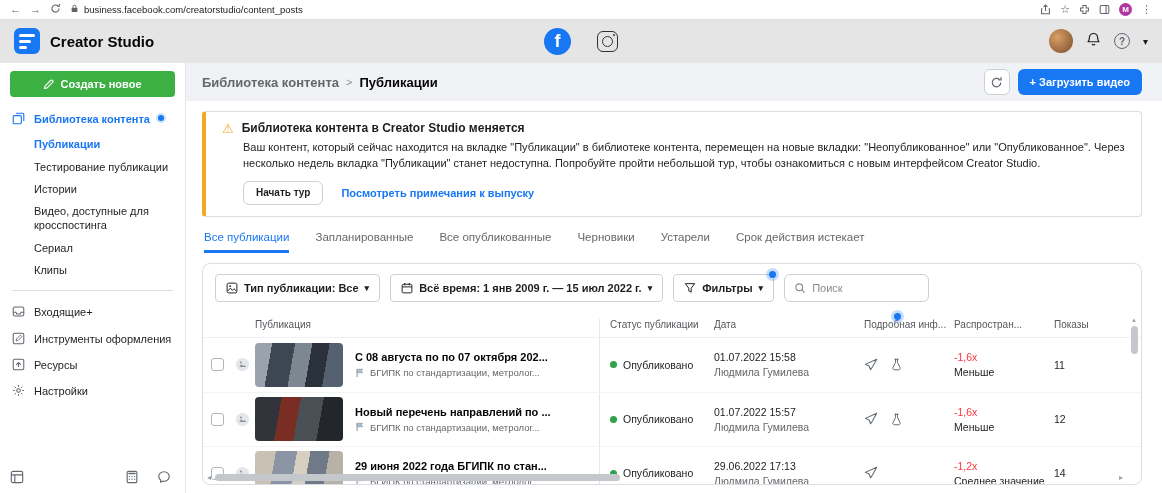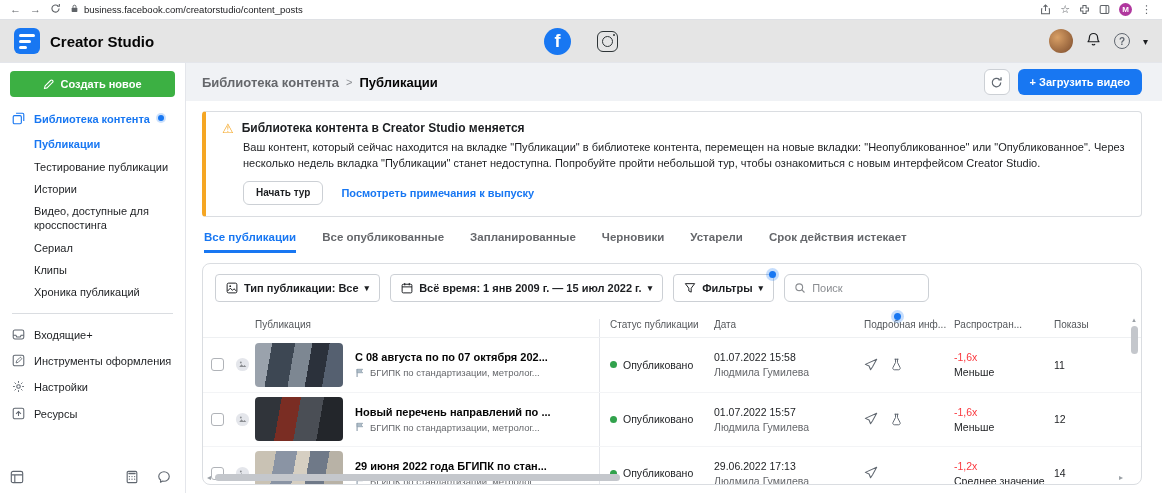--- a/index.html
+++ b/index.html
@@ -71,21 +71,21 @@
 
   .banner{background:#fff;border:1px solid var(--border);border-left:4px solid var(--warn);border-radius:4px;padding:9px 16px 11px;margin-bottom:12px;}
   .banner-title-row{display:flex;align-items:center;gap:8px;}
   .warn-icon{color:var(--warn);font-size:13px;line-height:1;}
   .banner-title{font-size:12px;font-weight:bold;}
   .banner-body{font-size:11px;line-height:1.45;color:#1c1e21;margin:5px 0 9px 21px;max-width:1040px;}
   .banner-actions{display:flex;align-items:center;gap:18px;margin-left:21px;}
   .tour-btn{height:24px;background:#fff;border:1px solid var(--border2);border-radius:6px;font-family:inherit;font-size:10px;font-weight:bold;color:#1c1e21;padding:0 12px;cursor:pointer;}
   .notes-link{font-size:11px;font-weight:bold;color:var(--blue);text-decoration:none;cursor:pointer;}
 
-  .tabs{display:flex;gap:26px;font-size:11.5px;font-weight:bold;color:var(--sub);margin:2px 0 10px 2px;}
+  .tabs{display:flex;gap:26px;font-size:11.5px;font-weight:normal;color:var(--sub);margin:2px 0 10px 2px;}
   .tab{padding-bottom:7px;border-bottom:3px solid transparent;cursor:pointer;white-space:nowrap;}
   .tab.active{color:var(--blue);border-bottom-color:var(--blue);}
 
   .table-card{flex:1;min-height:0;background:#fff;border:1px solid var(--border);border-radius:8px;position:relative;display:flex;flex-direction:column;overflow:hidden;}
   .filter-bar{display:flex;align-items:center;gap:10px;padding:10px 12px 8px;}
   .fbtn{height:28px;background:#fff;border:1px solid var(--border2);border-radius:4px;display:flex;align-items:center;gap:6px;padding:0 10px;font-family:inherit;font-size:11px;font-weight:bold;color:#1c1e21;cursor:pointer;position:relative;white-space:nowrap;}
   .fbtn .caret{font-size:9px;}
   .blue-dot{position:absolute;top:-4px;right:-3px;width:7px;height:7px;border-radius:50%;background:var(--blue);box-shadow:0 0 0 3px rgba(24,119,242,.25);}
   .search{height:28px;width:145px;border:1px solid var(--border2);border-radius:6px;display:flex;align-items:center;gap:6px;padding:0 9px;background:#fff;}
   .search input{border:none;outline:none;font-family:inherit;font-size:11px;width:100%;color:#1c1e21;}
@@ -226,21 +226,20 @@
           </span>
           <span>Библиотека контента</span>
           <span class="notif-dot"></span>
         </div>
         <div class="sub-item active">Публикации</div>
         <div class="sub-item">Тестирование публикации</div>
         <div class="sub-item">Истории</div>
         <div class="sub-item">Видео, доступные для кросспостинга</div>
         <div class="sub-item">Сериал</div>
         <div class="sub-item">Клипы</div>
-        <div class="sub-item">Хроника публикаций</div>
         <div class="nav-divider"></div>
         <div class="nav-item">
           <span class="nicon">
             <svg viewBox="0 0 16 16" width="13" height="13">
                 <rect x="1.5" y="2.5" width="13" height="11" rx="2" fill="none" stroke="currentColor" stroke-width="1.3"></rect>
                 <path d="M1.5 9h3.3l1 2h4.4l1-2h3.3" fill="none" stroke="currentColor" stroke-width="1.3"></path>
               </svg>
           </span>
           <span>Входящие+</span>
         </div>
@@ -249,34 +248,34 @@
             <svg viewBox="0 0 16 16" width="13" height="13">
                 <rect x="1.5" y="1.5" width="13" height="13" rx="2" fill="none" stroke="currentColor" stroke-width="1.3"></rect>
                 <path d="M5 11l.7-2.6 4-4a1 1 0 0 1 1.4 0l.5.5a1 1 0 0 1 0 1.4l-4 4L5 11z" fill="none" stroke="currentColor" stroke-width="1.1"></path>
               </svg>
           </span>
           <span>Инструменты оформления</span>
         </div>
         <div class="nav-item">
           <span class="nicon">
             <svg viewBox="0 0 16 16" width="13" height="13">
-                <circle cx="8" cy="8" r="2.2" fill="none" stroke="currentColor" stroke-width="1.3"></circle>
-                <path d="M8 1.3v2.2M8 12.5v2.2M1.3 8h2.2M12.5 8h2.2M3.2 3.2l1.6 1.6M11.2 11.2l1.6 1.6M12.8 3.2l-1.6 1.6M4.8 11.2l-1.6 1.6" stroke="currentColor" stroke-width="1.2"></path>
+                <rect x="1.5" y="1.5" width="13" height="13" rx="2" fill="none" stroke="currentColor" stroke-width="1.3"></rect>
+                <path d="M5 8.5 8 5.5l3 3M8 5.5V11" fill="none" stroke="currentColor" stroke-width="1.3"></path>
               </svg>
           </span>
-          <span>Настройки</span>
+          <span>Ресурсы</span>
         </div>
         <div class="nav-item">
           <span class="nicon">
             <svg viewBox="0 0 16 16" width="13" height="13">
-                <rect x="1.5" y="1.5" width="13" height="13" rx="2" fill="none" stroke="currentColor" stroke-width="1.3"></rect>
-                <path d="M5 8.5 8 5.5l3 3M8 5.5V11" fill="none" stroke="currentColor" stroke-width="1.3"></path>
+                <circle cx="8" cy="8" r="2.2" fill="none" stroke="currentColor" stroke-width="1.3"></circle>
+                <path d="M8 1.3v2.2M8 12.5v2.2M1.3 8h2.2M12.5 8h2.2M3.2 3.2l1.6 1.6M11.2 11.2l1.6 1.6M12.8 3.2l-1.6 1.6M4.8 11.2l-1.6 1.6" stroke="currentColor" stroke-width="1.2"></path>
               </svg>
           </span>
-          <span>Ресурсы</span>
+          <span>Настройки</span>
         </div>
       </div>
       <div class="sidebar-footer">
         <span>
           <svg viewBox="0 0 16 16" width="14" height="14">
               <rect x="1.5" y="1.5" width="13" height="13" rx="2" fill="none" stroke="#606770" stroke-width="1.3"></rect>
               <path d="M1.5 5.5h13M5.5 5.5v9" stroke="#606770" stroke-width="1.3"></path>
             </svg>
         </span>
         <span class="spacer"></span>
@@ -320,22 +319,22 @@
         </div>
         <div class="banner-body">Ваш контент, который сейчас находится на вкладке "Публикации" в библиотеке контента, перемещен на новые вкладки: "Неопубликованное" или "Опубликованное". Через несколько недель вкладка "Публикации" станет недоступна. Попробуйте пройти небольшой тур, чтобы ознакомиться с новым интерфейсом Creator Studio.</div>
         <div class="banner-actions">
           <button class="tour-btn">Начать тур</button>
           <a class="notes-link">Посмотреть примечания к выпуску</a>
         </div>
       </div>
 
       <div class="tabs">
         <div class="tab active">Все публикации</div>
+        <div class="tab">Запланированные</div>
         <div class="tab">Все опубликованные</div>
-        <div class="tab">Запланированные</div>
         <div class="tab">Черновики</div>
         <div class="tab">Устарели</div>
         <div class="tab">Срок действия истекает</div>
       </div>
 
       <div class="table-card">
 
         <div class="filter-bar">
           <button class="fbtn">
             <svg viewBox="0 0 16 16" width="12" height="12">

